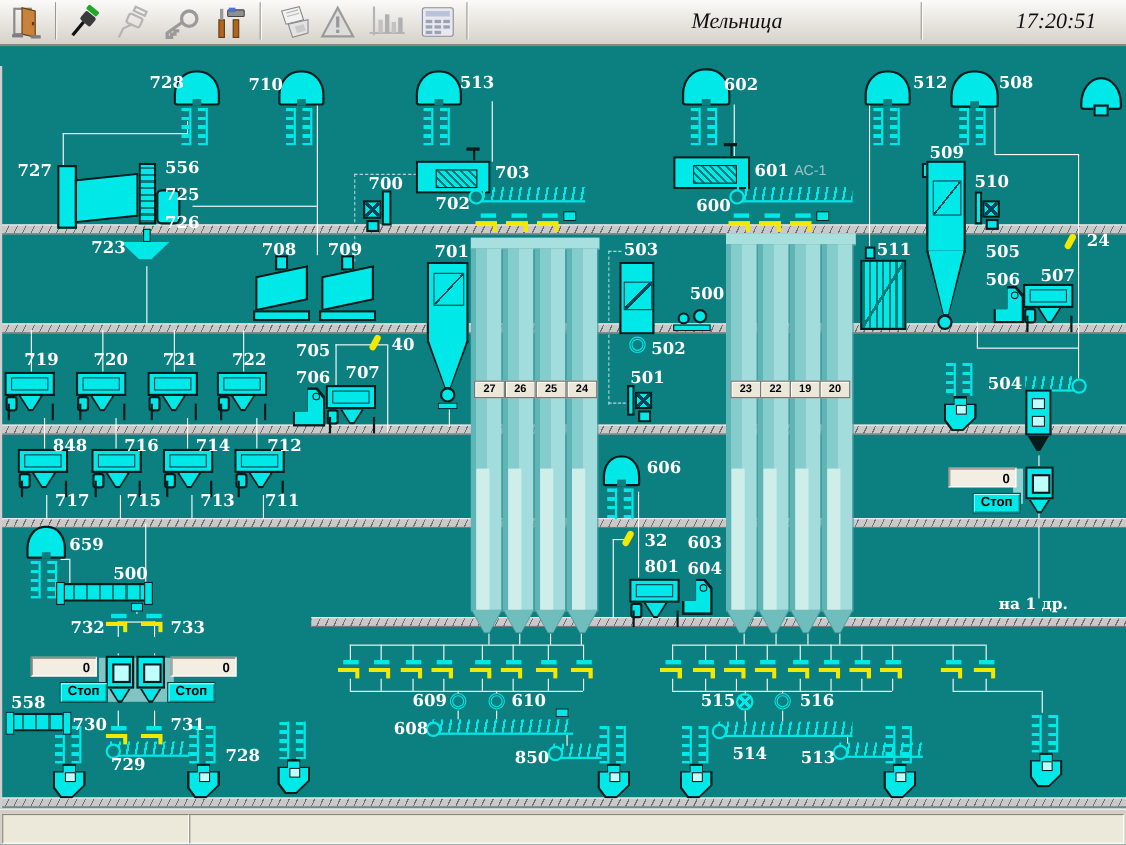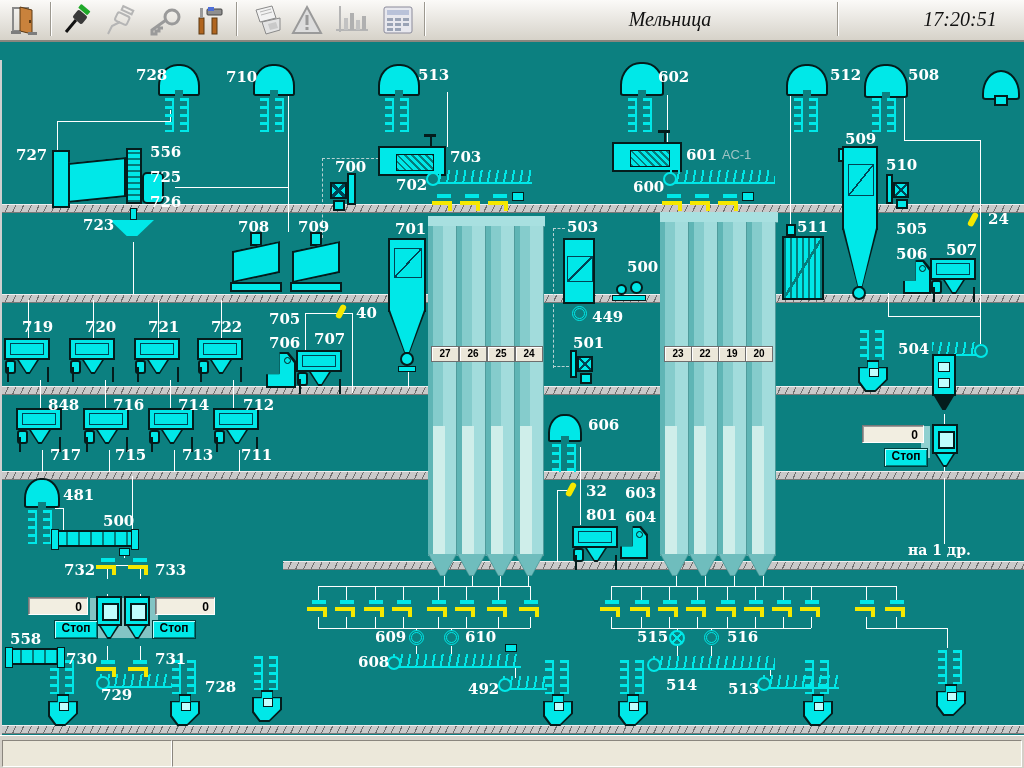--- a/index.html
+++ b/index.html
@@ -609,41 +609,41 @@
     <div class="lbl" style="left:50px;top:388px">717</div>
     <div class="lbl" style="left:115px;top:388px">715</div>
     <div class="lbl" style="left:182px;top:388px">713</div>
     <div class="lbl" style="left:241px;top:388px">711</div>
     <div class="lbl" style="left:269px;top:252px">705</div>
     <div class="lbl" style="left:269px;top:276px">706</div>
     <div class="lbl" style="left:314px;top:272px">707</div>
     <div class="lbl" style="left:356px;top:246px">40</div>
     <div class="lbl" style="left:567px;top:160px">503</div>
     <div class="lbl" style="left:627px;top:200px">500</div>
-    <div class="lbl" style="left:592px;top:250px">449</div>
+    <div class="lbl" style="left:592px;top:250px">502</div>
     <div class="lbl" style="left:573px;top:276px">501</div>
     <div class="lbl" style="left:588px;top:358px">606</div>
     <div class="lbl" style="left:586px;top:424px">32</div>
     <div class="lbl" style="left:625px;top:426px">603</div>
     <div class="lbl" style="left:586px;top:448px">801</div>
     <div class="lbl" style="left:625px;top:450px">604</div>
     <div class="lbl" style="left:898px;top:282px">504</div>
-    <div class="lbl" style="left:63px;top:428px">481</div>
+    <div class="lbl" style="left:63px;top:428px">659</div>
     <div class="lbl" style="left:103px;top:454px">500</div>
     <div class="lbl" style="left:64px;top:503px">732</div>
     <div class="lbl" style="left:155px;top:503px">733</div>
     <div class="lbl" style="left:10px;top:572px">558</div>
     <div class="lbl" style="left:66px;top:592px">730</div>
     <div class="lbl" style="left:155px;top:592px">731</div>
     <div class="lbl" style="left:101px;top:628px">729</div>
     <div class="lbl" style="left:205px;top:620px">728</div>
     <div class="lbl" style="left:375px;top:570px">609</div>
     <div class="lbl" style="left:465px;top:570px">610</div>
     <div class="lbl" style="left:358px;top:595px">608</div>
-    <div class="lbl" style="left:468px;top:622px">492</div>
+    <div class="lbl" style="left:468px;top:622px">850</div>
     <div class="lbl" style="left:637px;top:570px">515</div>
     <div class="lbl" style="left:727px;top:570px">516</div>
     <div class="lbl" style="left:666px;top:618px">514</div>
     <div class="lbl" style="left:728px;top:622px">513</div>
     <div class="lbl" style="left:908px;top:483px;font-size:14px">на 1 др.</div>
   </div>
 
   <div id="statusbar">
     <div class="spanel" style="left:2px;width:168px"></div>
     <div class="spanel" style="left:172px;width:848px"></div>

